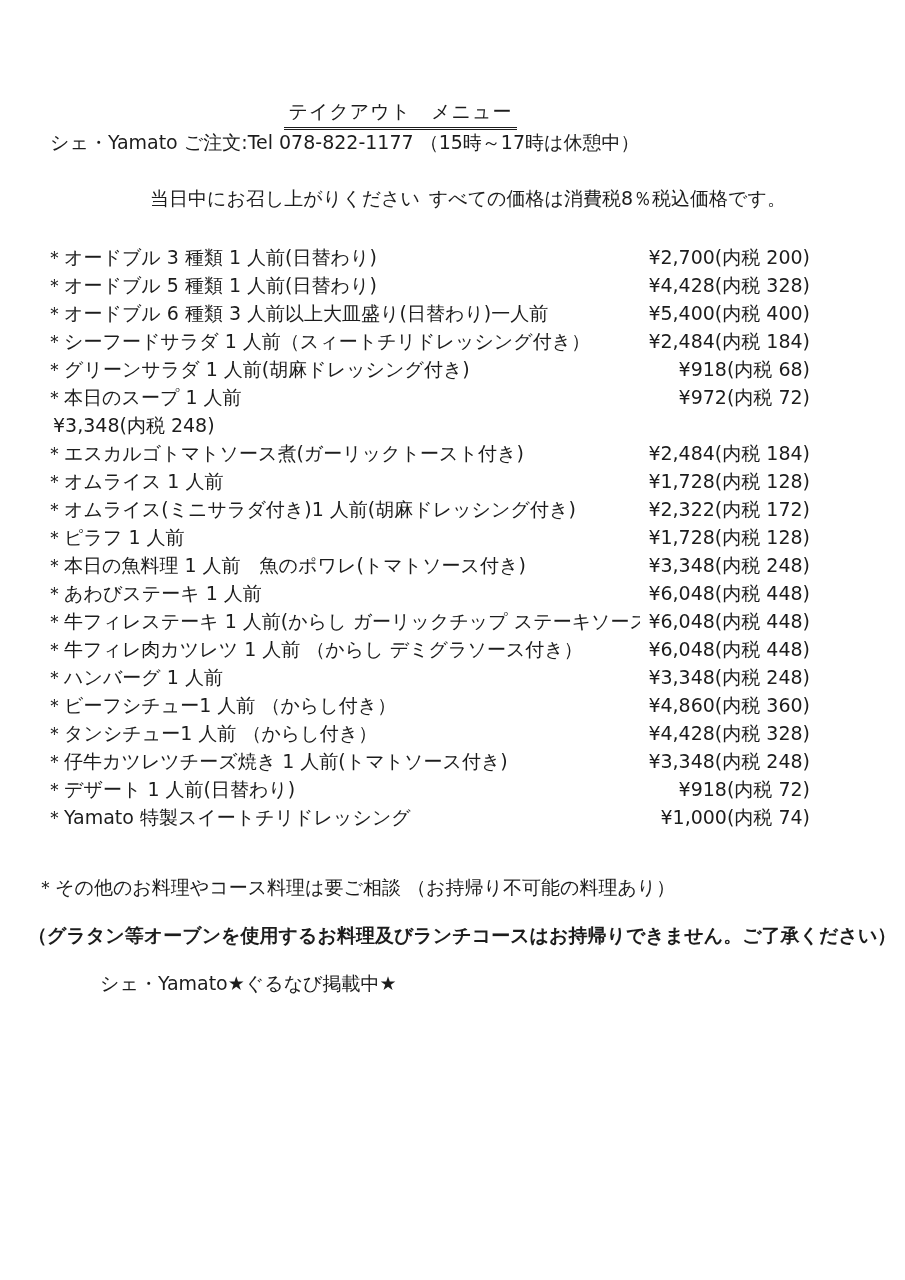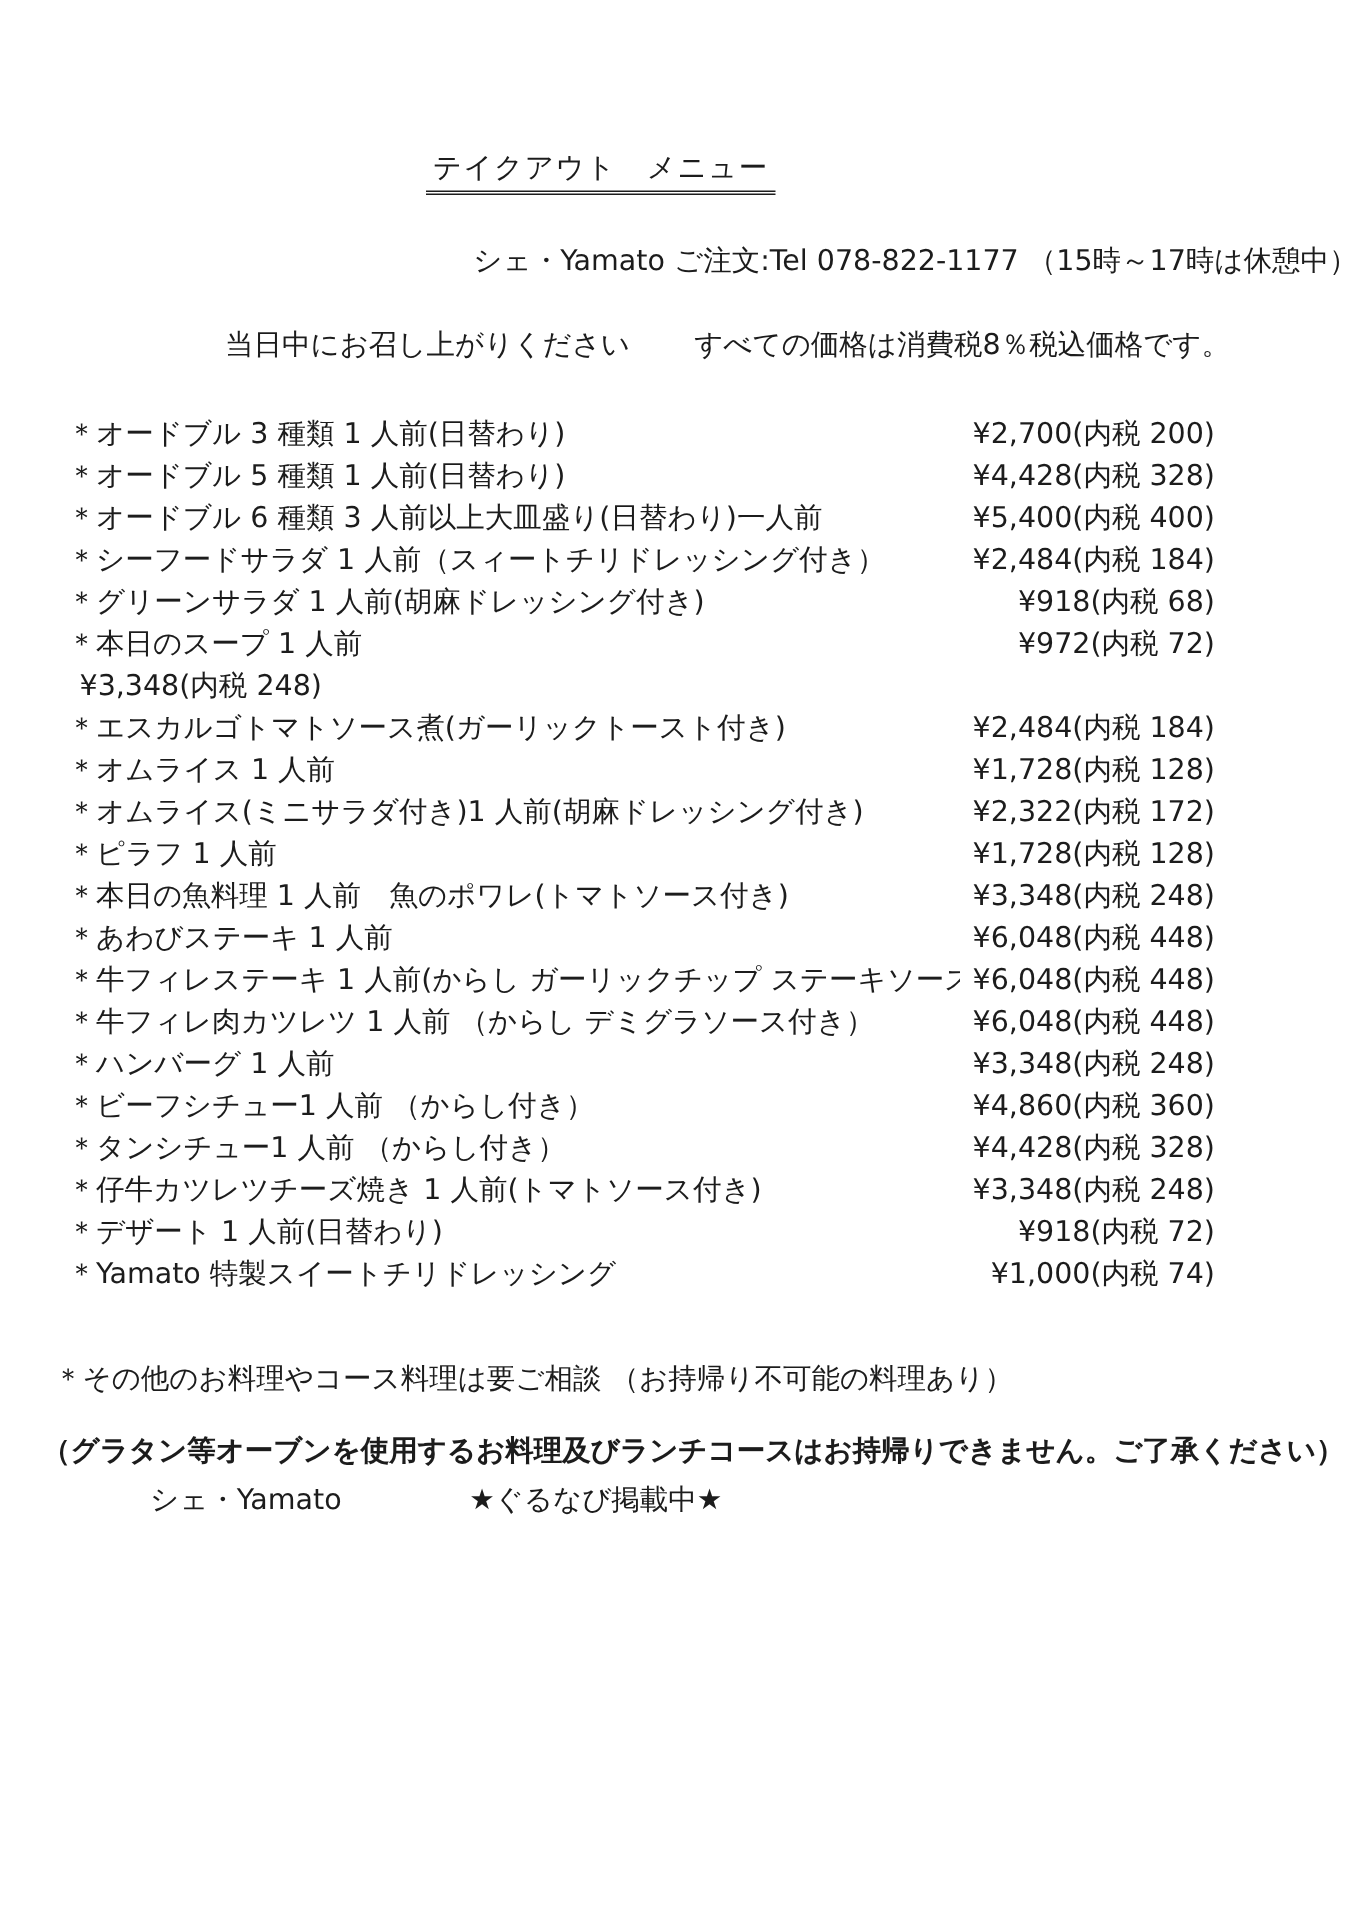--- a/index.html
+++ b/index.html
@@ -20,31 +20,31 @@
   }
   .title {
     display: inline-block;
     border-bottom: 3px double #1c1c1c;
     padding: 0 4px 2px 4px;
     letter-spacing: 1px;
     white-space: pre;
   }
 
   .order-line {
-    margin-top: 31px;
-    text-align: right;
+    padding-left: 50px;    
+    text-align: left;
     white-space: pre;
   }
 
   .notes-row {
     margin-top: 30px;
     display: flex;
     justify-content: space-between;
     padding-left: 150px;
-    padding-right: 85px;
+    padding-right: 119px;
     white-space: pre;
   }
 
   .menu-list {
     margin-top: 33px;
     padding-left: 45px;
     padding-right: 95px;
   }
   .menu-row {
     display: flex;
@@ -53,23 +53,22 @@
     white-space: pre;
   }
   .item-name { flex: 1 1 auto; overflow: hidden; }
   .item-price { flex: 0 0 auto; text-align: right; padding-left: 8px; }
 
   .footer { margin-top: 42px; }
   .footer-line1 { padding-left: 36px; white-space: pre; margin-top: 36px; }
   .footer-line2 { padding-left: 28px; margin-top: 22px; white-space: pre; font-weight: bold; }
   .footer-line3 {
     padding-left: 100px;
-    margin-top: 7px;
+    margin-top: 22px;
     display: flex;
-    gap: 85px;
     white-space: pre;
   }
 </style>
 </head>
 <body>
 
 <div class="page">
 
   <div class="title-wrap">
     <span class="title">テイクアウト　メニュー</span>

